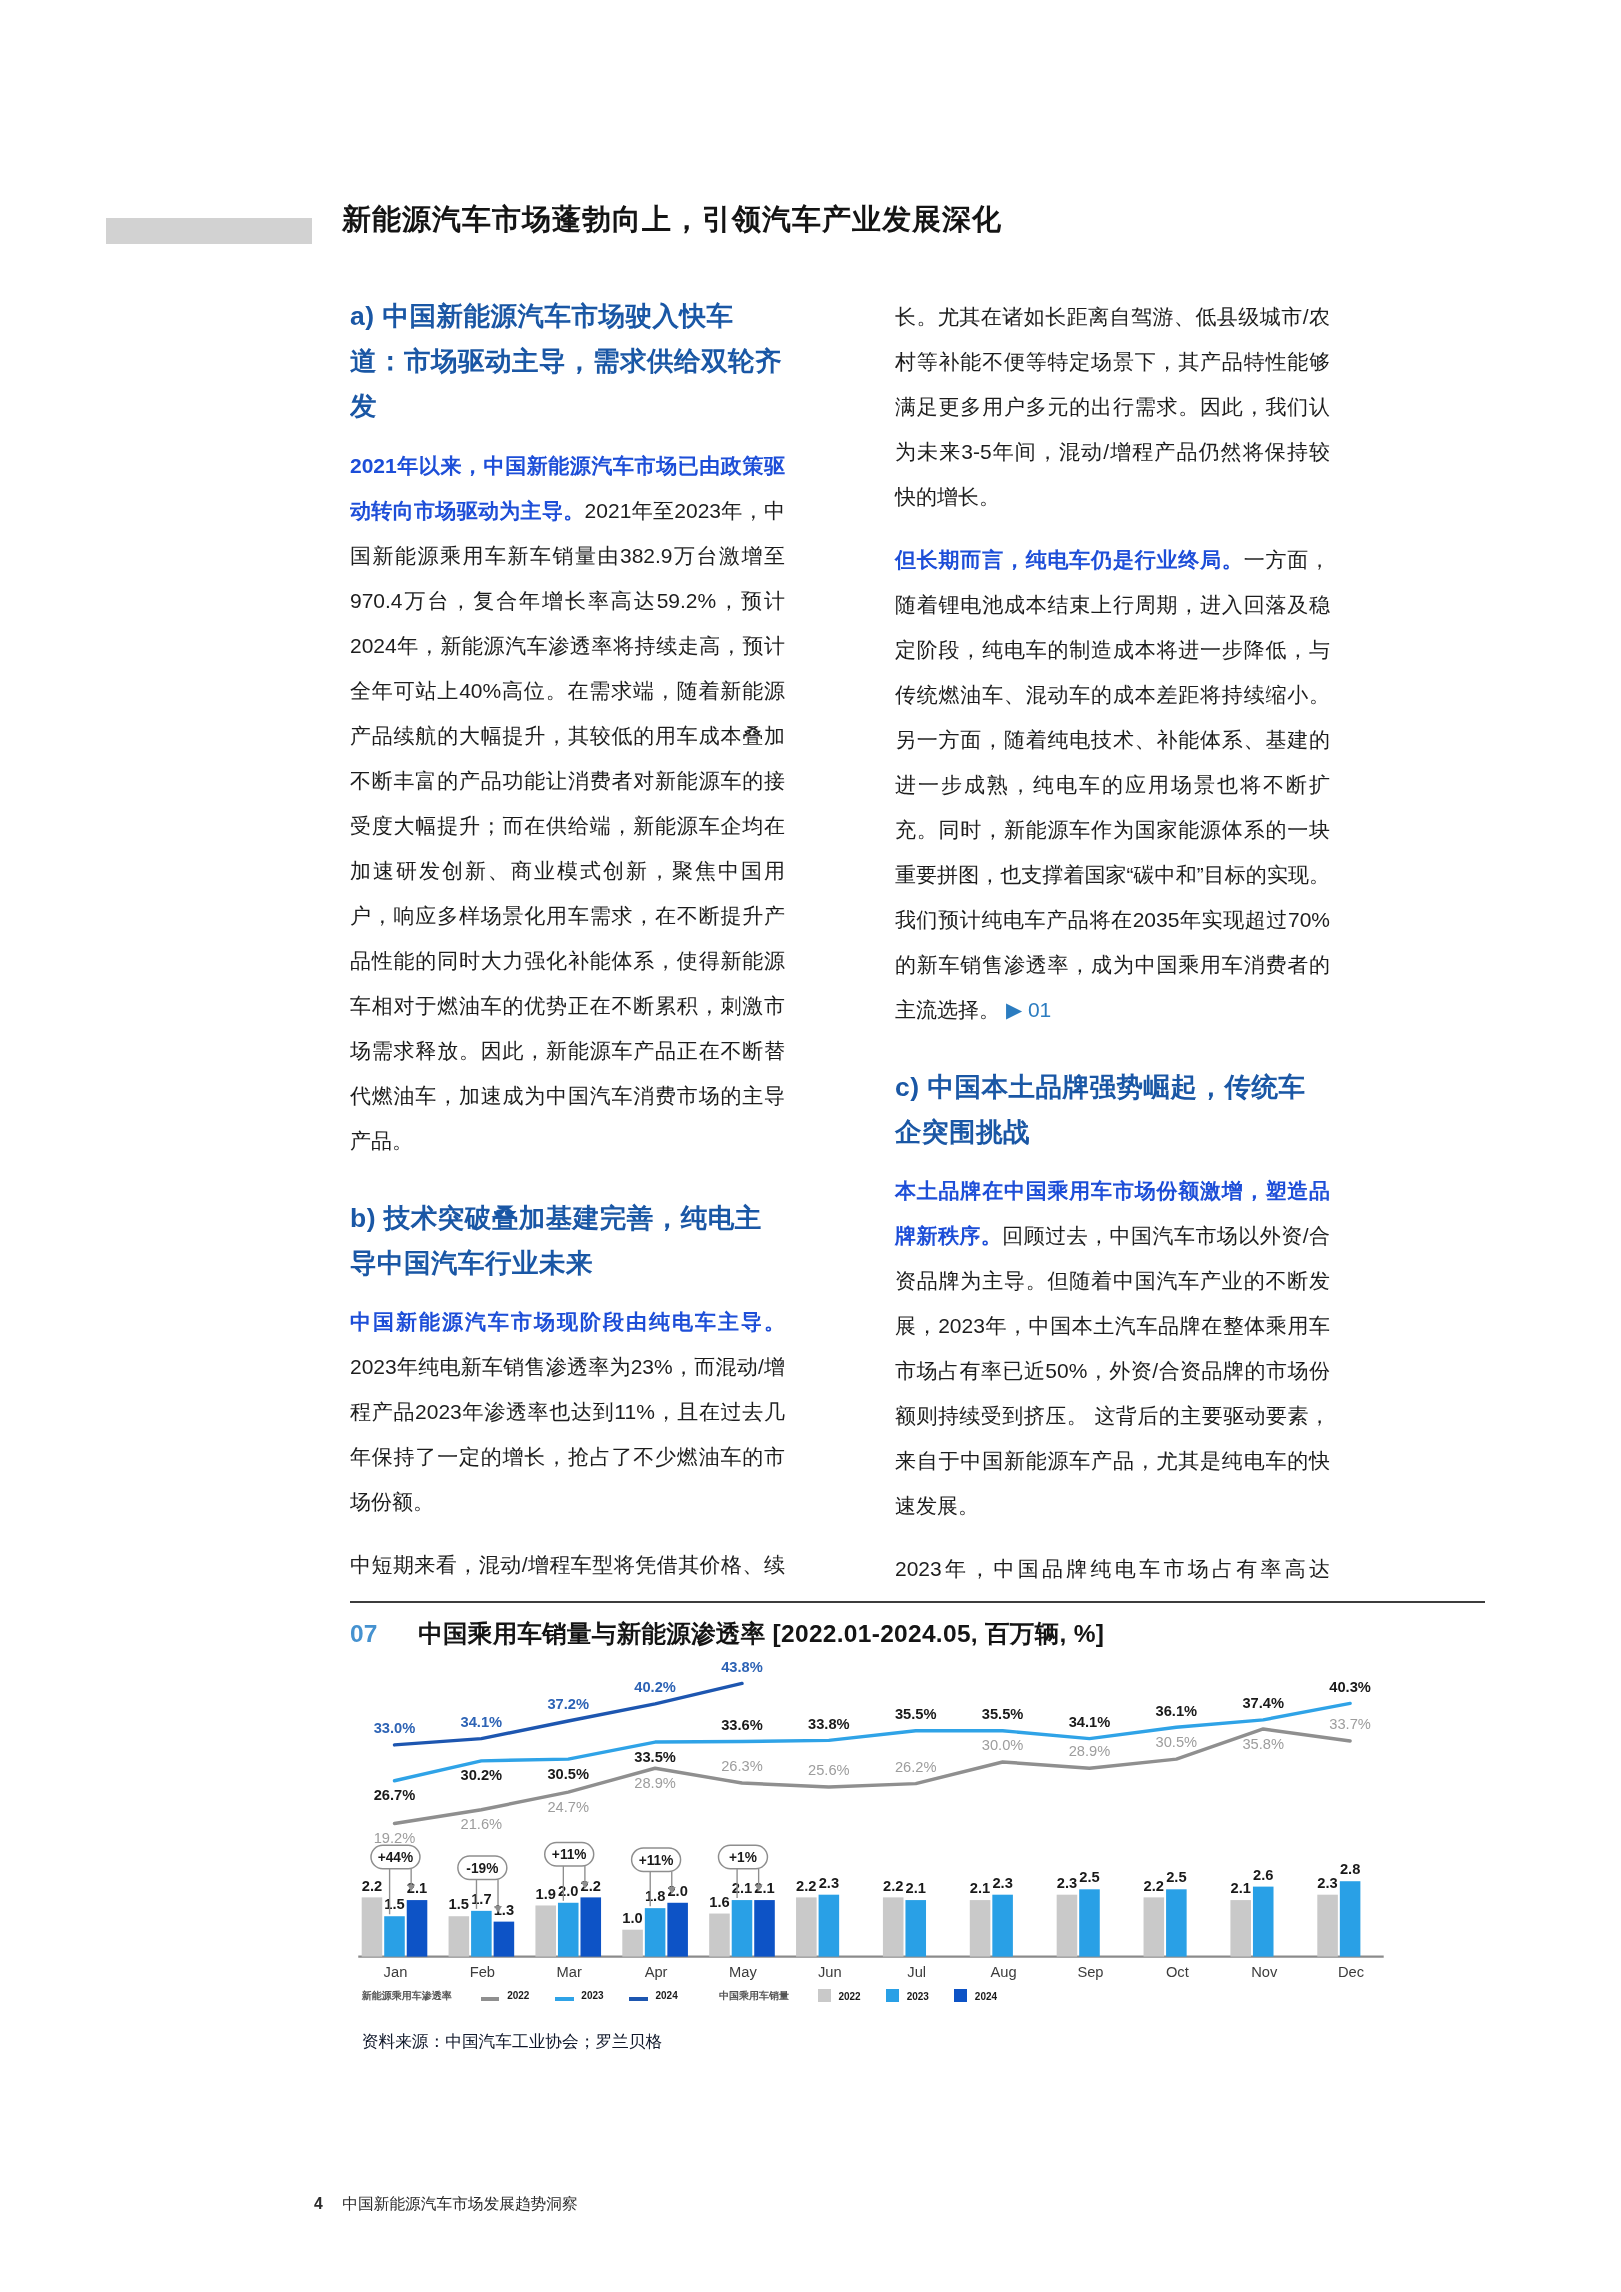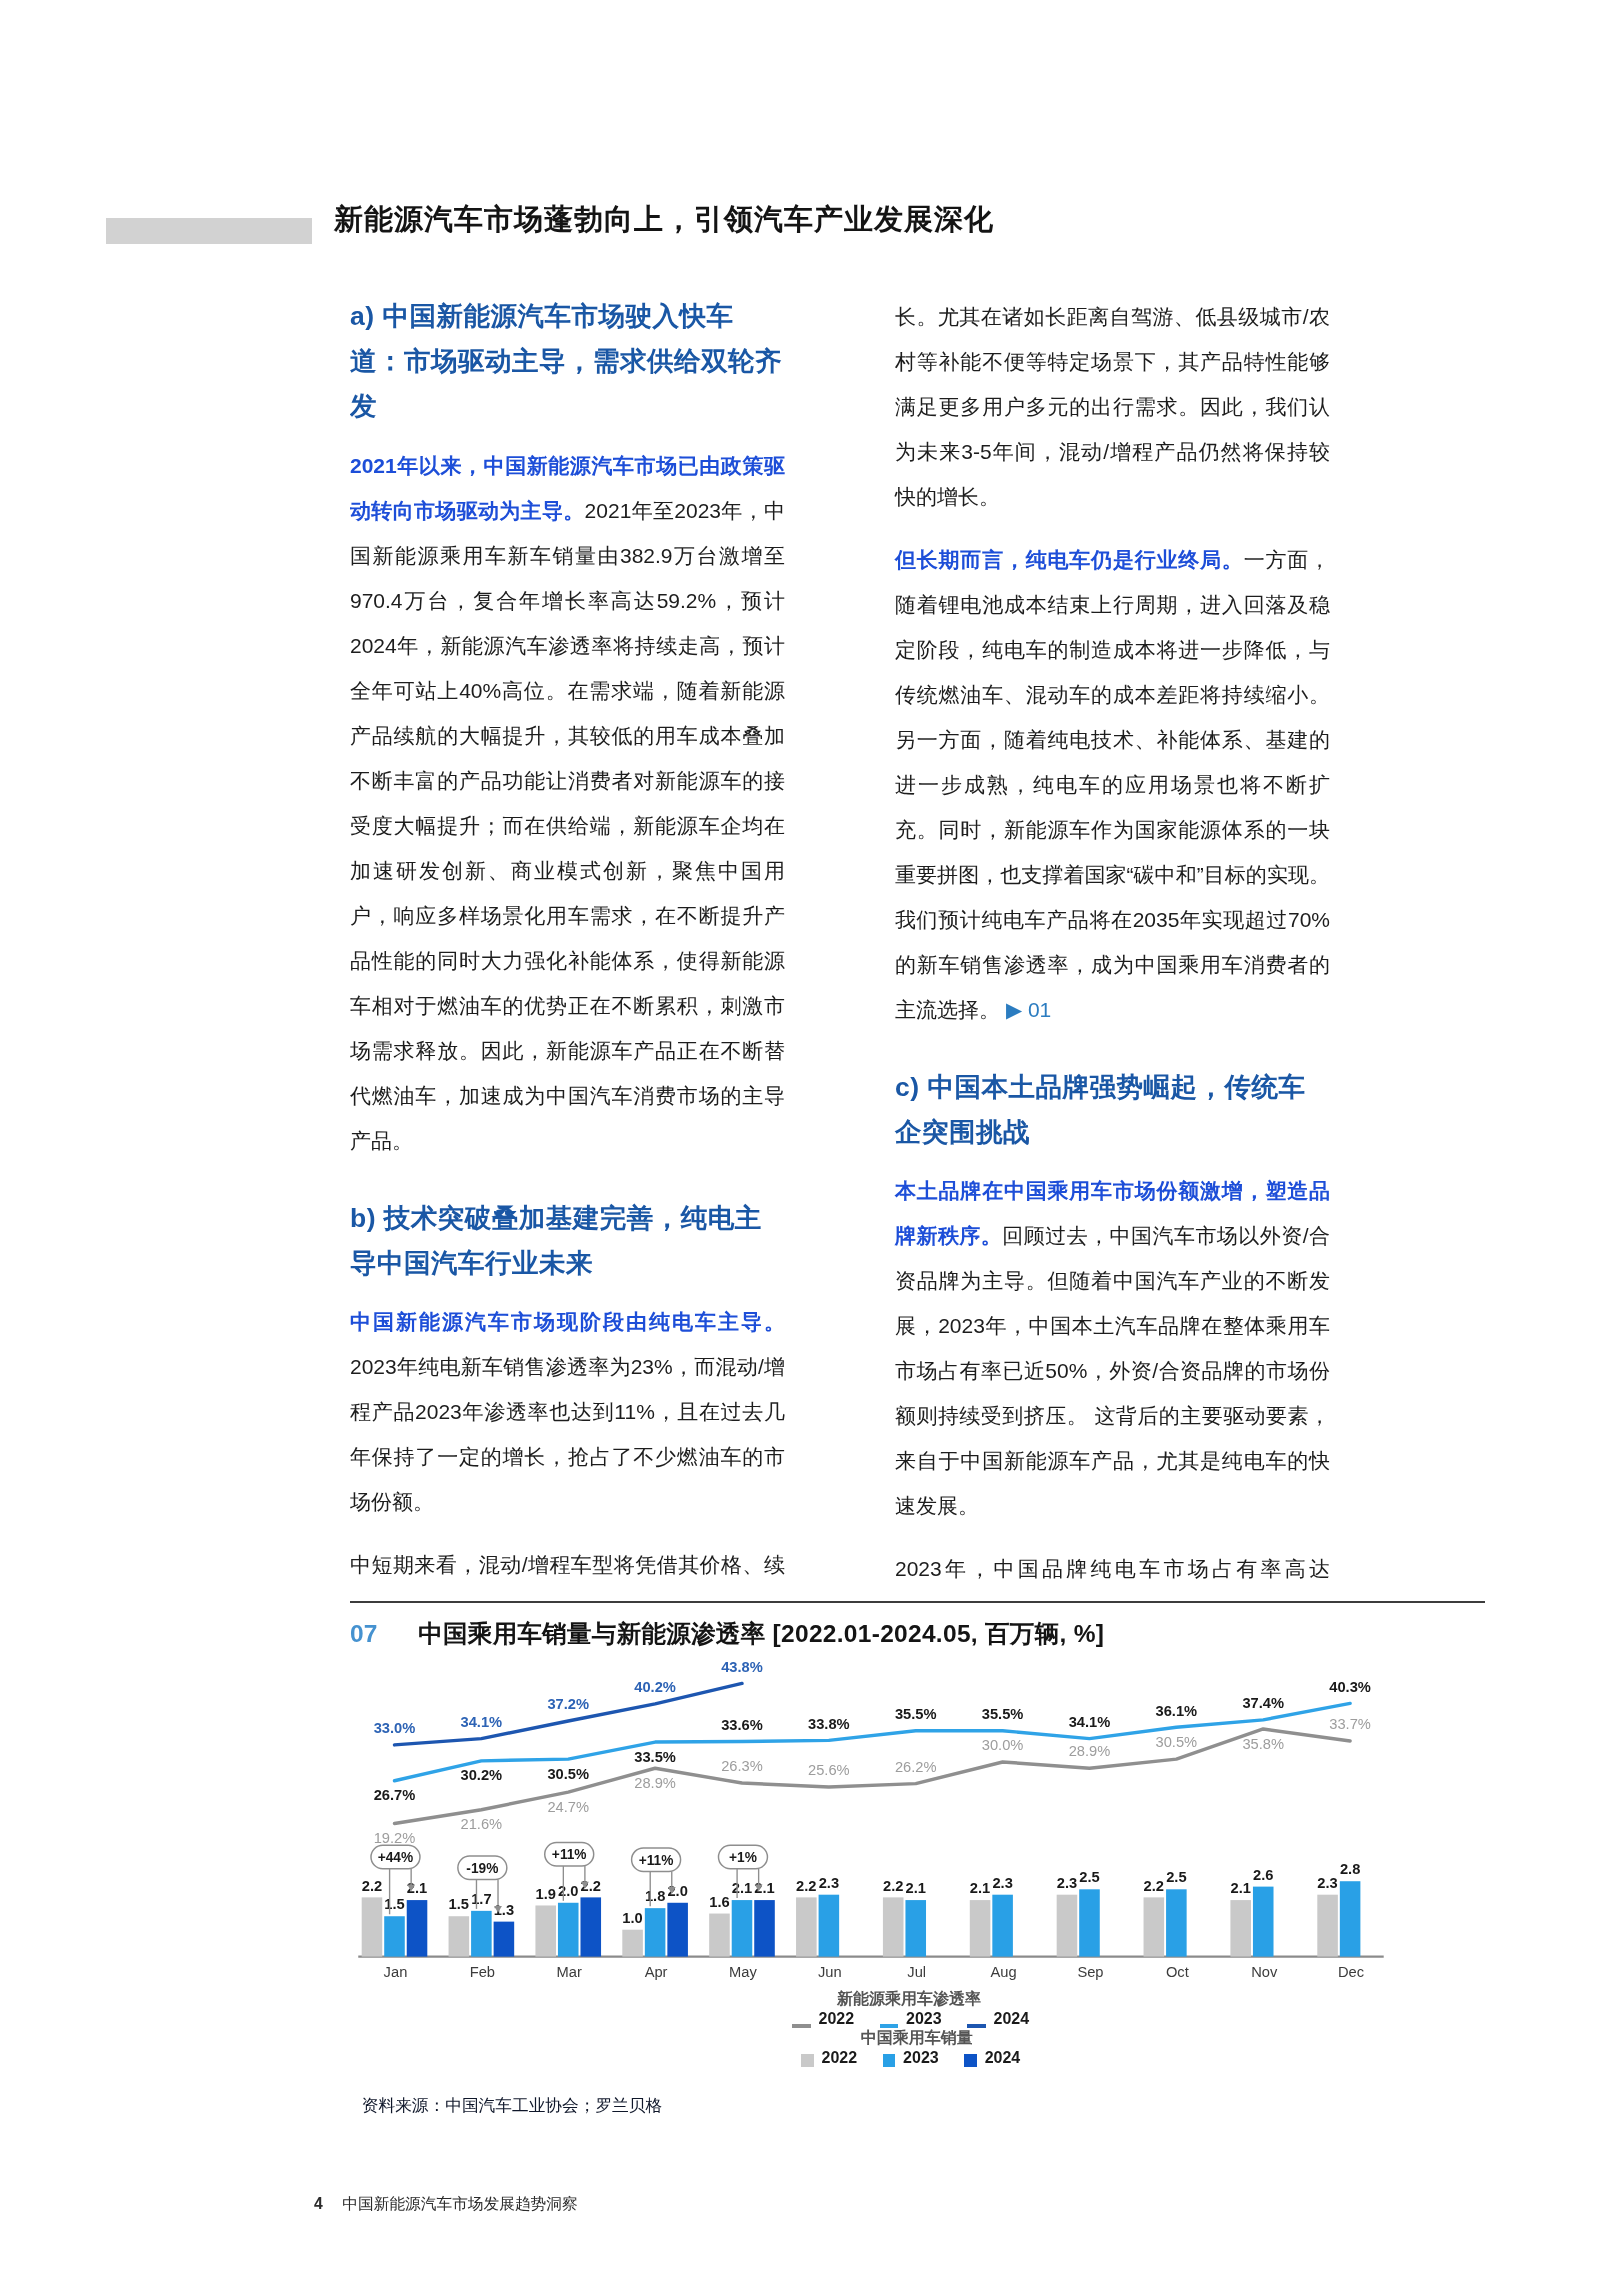--- a/index.html
+++ b/index.html
@@ -3,39 +3,39 @@
 <meta charset="utf-8">
 <style>
   * { margin:0; padding:0; box-sizing:border-box; }
   html,body { background:#ffffff; }
   body {
     width:1621px; height:2293px; position:relative;
     font-family:"Liberation Sans","DejaVu Sans",sans-serif;
     color:#1a1a1a; overflow:hidden;
   }
   .deco-bar { position:absolute; left:106px; top:218px; width:206px; height:25.5px; background:#d2d2d2; }
-  .page-title { position:absolute; left:334px; top:200px; font-size:29px; font-weight:700; color:#141414; letter-spacing:1px; }
+  .page-title { position:absolute; left:342px; top:200px; font-size:29px; font-weight:700; color:#141414; letter-spacing:1px; }
 
   .columns { position:absolute; left:350px; top:294px; width:980px; height:1304px; overflow:hidden; display:flex; gap:110px; }
   .col { width:435px; flex:0 0 435px; }
   h2.sec { color:#1a57a5; font-size:26.5px; line-height:45px; font-weight:700; margin:33px 0 13.7px 0; letter-spacing:0.5px; }
   h2.sec.first { margin-top:0; }
   .col p { font-size:21px; line-height:45px; text-align:justify; margin-bottom:17.6px; color:#1d1d1d; }
   .col p strong { font-weight:700; color:#1d4ed8; }
   .exhibit-ref { color:#2b7cc0; font-weight:400; white-space:nowrap; margin-left:5.9px; }
 
   .exhibit { position:absolute; left:350px; top:1601px; width:1135px; background:#fff; }
   .exhibit-rule { border:none; border-top:2px solid #3c3c3c; margin:0 0 13.7px 0; }
   .exhibit-head { display:flex; gap:41px; align-items:baseline; }
   .exhibit-num { color:#4592d0; font-size:24.5px; font-weight:700; }
   .exhibit-title { font-size:24.5px; font-weight:700; color:#141414; letter-spacing:0.3px; }
   #chart-svg { display:block; margin-top:3.9px; width:1135px; height:333px; }
   svg text { font-family:"Liberation Sans","DejaVu Sans",sans-serif; }
 
-  .legend { display:flex; align-items:center; font-size:16px; margin-top:2px; padding-left:11.8px; color:#1a1a1a; flex-wrap:nowrap;flex-direction:column; }
+  .legend { display:flex; align-items:center; font-size:10px; margin-top:2px; padding-left:11.8px; color:#1a1a1a; flex-wrap:nowrap; }
   .lg-title { color:#555555; margin-right:29px; font-weight:600; }
   .lg-title.second { margin-left:15.7px; }
   .lg-item { display:flex; align-items:flex-end; margin-right:25.5px; font-weight:600; }
   .sw-line { display:inline-block; width:18.6px; height:3.9px; margin-right:7.8px; }
   .sw-sq { display:inline-block; width:12.7px; height:12.7px; margin-right:7.8px; }
 
   .footnote { color:#9a9a9a; font-size:15.7px; margin-top:15.7px; padding-left:11.8px; }
   .source { color:#0f172a; font-size:16.7px; margin-top:27.4px; padding-left:11.8px; }
 
   .page-footer { position:absolute; left:314px; top:2194px; display:flex; gap:19.6px; align-items:baseline; font-size:15.7px; color:#2b2b2b; }

